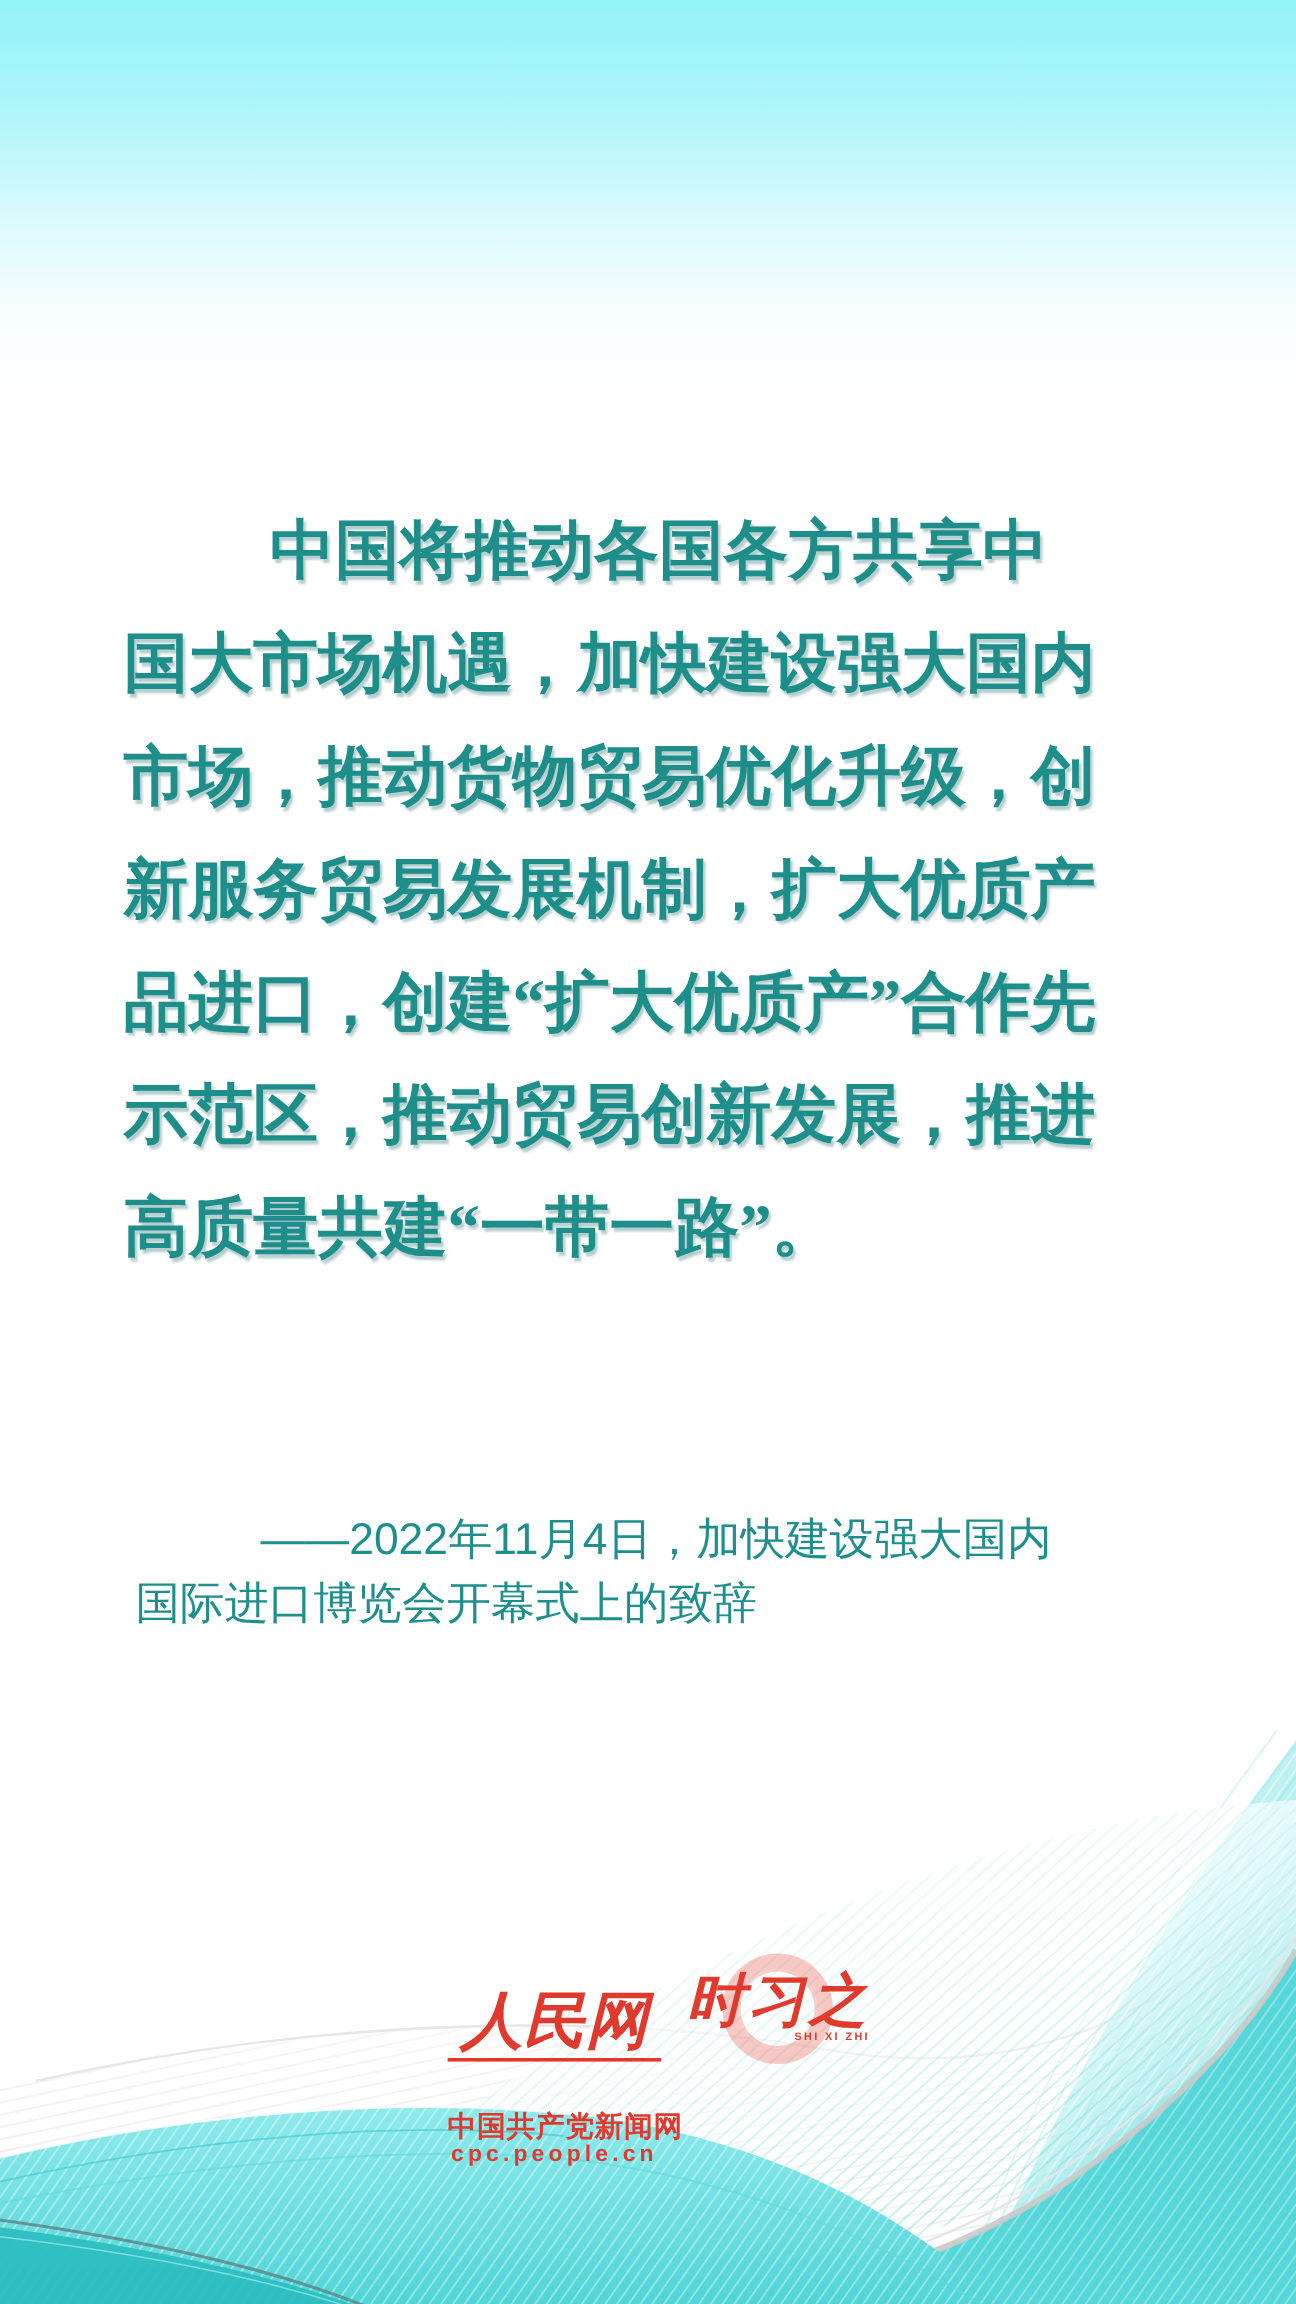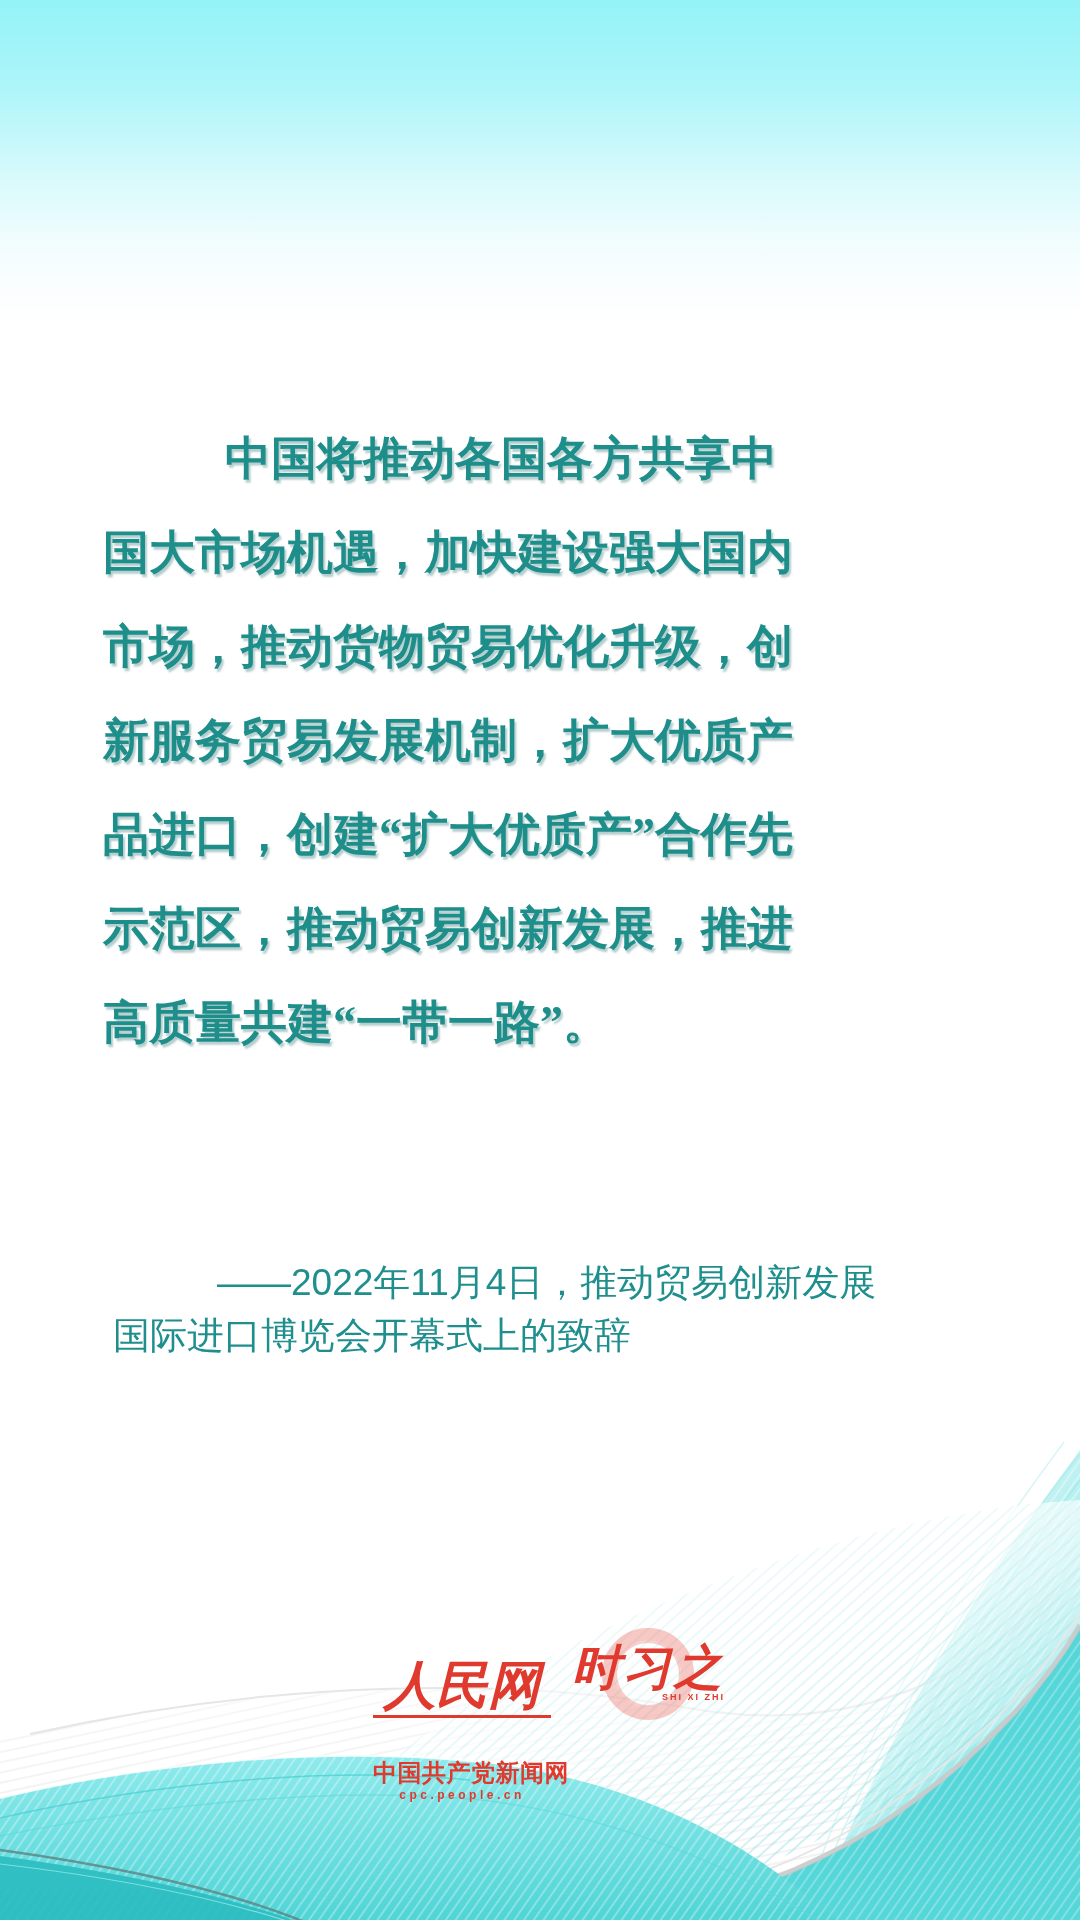--- a/index.html
+++ b/index.html
@@ -9,21 +9,21 @@
     background:linear-gradient(180deg,#93f3f7 0px,#aef5f9 90px,#d9fafc 180px,#f4fdfe 250px,#ffffff 320px,#ffffff 100%);
   }
   
   .quote{
     position:absolute;left:103px;top:412px;width:880px;
     color:#1e8e8b;
     font-family:"Liberation Serif","DejaVu Serif",serif;
     font-weight:700;
   }
   .q-line{
-    font-size:46px;line-height:94px;white-space:nowrap;
+    font-size:54px;line-height:94px;white-space:nowrap;
     text-shadow:2px 3px 2px rgba(12,90,88,0.30);
   }
   .q-indent{text-indent:122px;}
   
   .attrib{
     position:absolute;left:113px;top:1256px;width:860px;
     color:#1f8f8e;font-size:37px;line-height:53px;font-weight:500;
   }
   .attrib .a1{padding-left:104px;white-space:nowrap;}
   .attrib .a2{white-space:nowrap;}
@@ -33,21 +33,21 @@
   .logo-people{
     position:absolute;left:373px;top:1624px;width:178px;text-align:center;
     color:#e0392d;
   }
   .lp-script{
     font-family:"Liberation Serif","DejaVu Serif",serif;
     font-style:italic;font-weight:700;font-size:52px;line-height:54px;white-space:nowrap;margin-top:35px;
   }
   .lp-rule{height:3px;background:#e0392d;margin:2px 0 2px 0;}
   .lp-name{font-size:24px;font-weight:800;line-height:27px;letter-spacing:0.5px;white-space:nowrap;margin-top:41px;}
-  .lp-url{font-size:12px;font-weight:700;line-height:19px;letter-spacing:3.5px;white-space:nowrap;}
+  .lp-url{font-size:19px;font-weight:700;line-height:19px;letter-spacing:3.5px;white-space:nowrap;}
   .logo-sxz{position:absolute;left:572px;top:1624px;width:160px;height:100px;}
   .sxz-ring{
     position:absolute;left:30px;top:4px;width:66px;height:66px;border-radius:50%;
     border:13px solid rgba(233,110,99,0.38);
     box-shadow:inset 0 0 0 2px rgba(224,57,45,0.25);
   }
   .sxz-title{
     position:absolute;left:0;top:22px;
     font-size:48px;font-weight:900;font-style:italic;color:#e0392d;
     letter-spacing:3px;white-space:nowrap;line-height:44px;
@@ -130,21 +130,21 @@
     <div class="q-line q-indent">中国将推动各国各方共享中</div>
     <div class="q-line">国大市场机遇，加快建设强大国内</div>
     <div class="q-line">市场，推动货物贸易优化升级，创</div>
     <div class="q-line">新服务贸易发展机制，扩大优质产</div>
     <div class="q-line">品进口，创建“扩大优质产”合作先</div>
     <div class="q-line">示范区，推动贸易创新发展，推进</div>
     <div class="q-line">高质量共建“一带一路”。</div>
   </div>
 
   <div class="attrib">
-    <div class="a1">——2022年11月4日，推动贸易创新发展</div>
+    <div class="a1">——2022年11月4日，加快建设强大国内</div>
     <div class="a2">国际进口博览会开幕式上的致辞</div>
   </div>
 
   <div class="logo-people">
     <div class="lp-script">人民网</div>
     <div class="lp-rule"></div>
     <div class="lp-name">中国共产党新闻网</div>
     <div class="lp-url">cpc.people.cn</div>
   </div>
 

